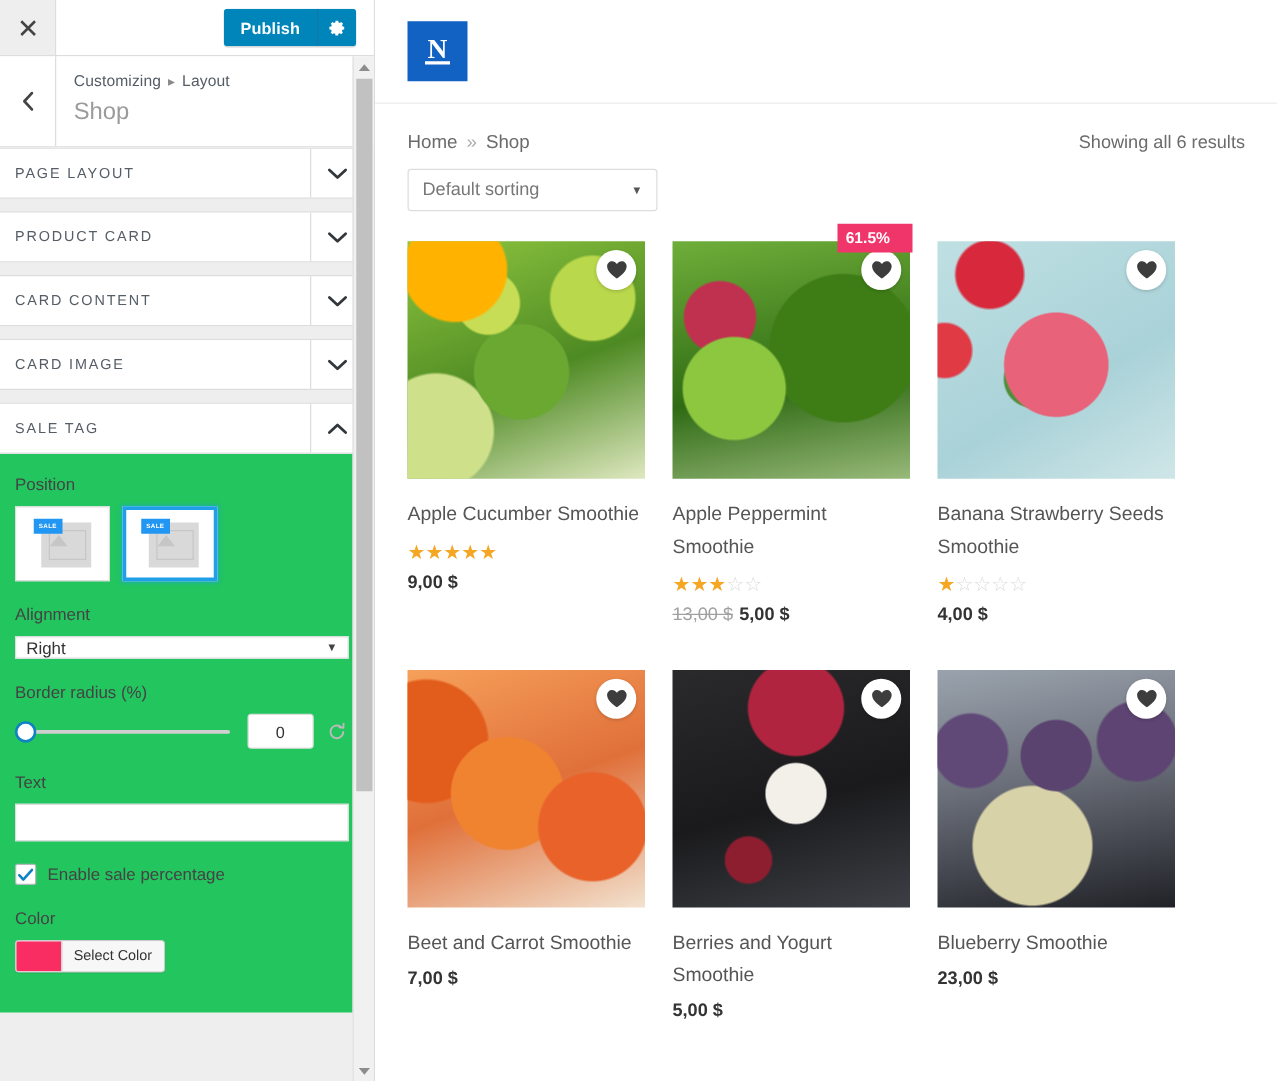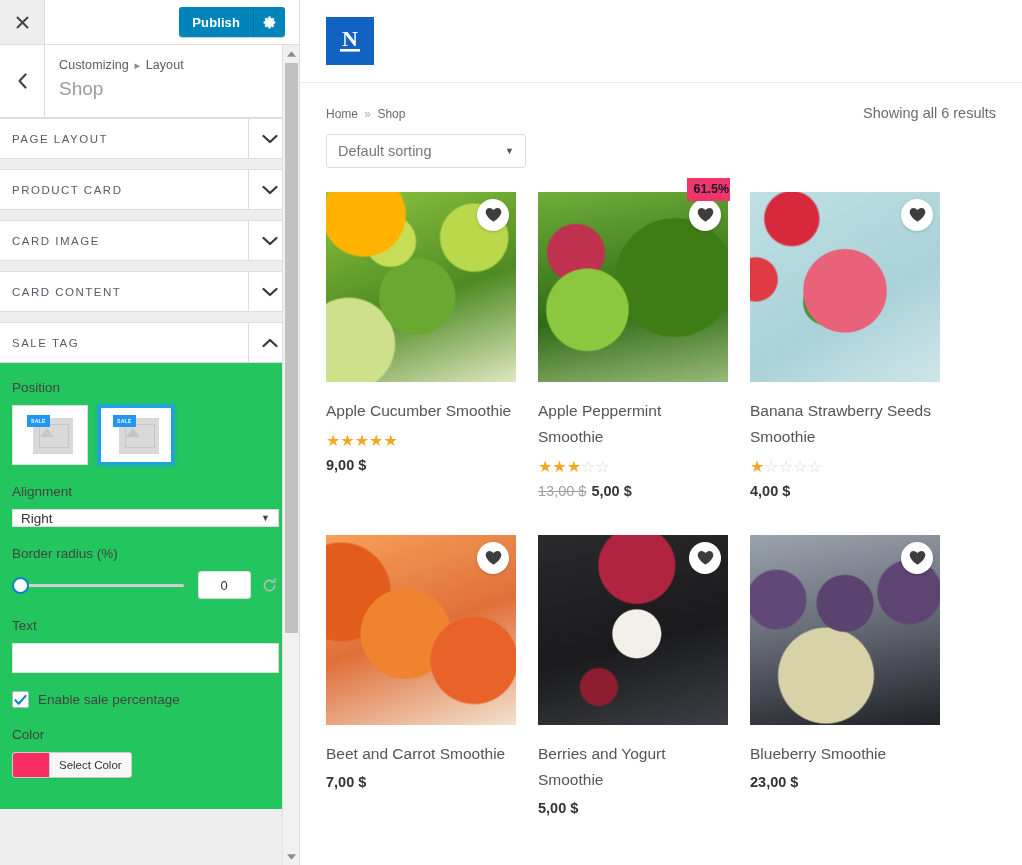--- a/index.html
+++ b/index.html
@@ -286,21 +286,21 @@
   }
   .pv-logo {
     width: 48px; height: 48px;
     background: #1262c4;
     display: flex; align-items: center; justify-content: center;
   }
   .pv-main { padding: 22px 26px 0 26px; }
   .pv-toprow {
     display: flex; align-items: baseline; justify-content: space-between;
   }
-  .pv-breadcrumb { font-size: 12px; color: #6b6b6b; }
+  .pv-breadcrumb { font-size: 15px; color: #6b6b6b; }
   .pv-breadcrumb .crumb { color: #6b6b6b; }
   .pv-breadcrumb .sep { color: #b0b0b0; padding: 0 3px; }
   .pv-results { font-size: 14.5px; color: #6b6b6b; }
   .pv-sort {
     margin-top: 13px;
     width: 200px; height: 34px;
     border: 1px solid #ddd; border-radius: 3px;
     background: #fff;
     display: flex; align-items: center;
     padding: 0 11px;
@@ -334,23 +334,23 @@
   .pv-wish {
     position: absolute; right: 7px; top: 7px;
     width: 32px; height: 32px; border-radius: 50%;
     background: #fff;
     display: flex; align-items: center; justify-content: center;
     box-shadow: 0 1px 3px rgba(0,0,0,.18);
     cursor: pointer; z-index: 3;
   }
   .pv-sale {
     position: absolute; right: -2px; top: -14px;
-    background: #f0356b; color: #0f172a;
+    background: #f0356b; color: #ffffff;
     font-size: 12.5px; font-weight: bold;
-    padding: 4px 1px 5px 7px;
+    padding: 4px 18px 5px 7px;
     line-height: 14px;
     z-index: 4;
   }
   .pv-title {
     margin-top: 16px;
     font-size: 15.5px; color: #555;
     line-height: 26px;
     font-weight: 400;
     cursor: pointer;
   }
@@ -481,30 +481,30 @@
       <div class="cz-section">
         <span class="cz-section-title">Product Card</span>
         <span class="cz-section-chev">
           <svg width="16" height="10" viewBox="0 0 16 10">
               <path d="M1.5 2 L8 8 L14.5 2" stroke="#32373c" stroke-width="2.2" fill="none" stroke-linecap="round" stroke-linejoin="round"></path>
             </svg>
         </span>
       </div>
 
       <div class="cz-section">
-        <span class="cz-section-title">Card Image</span>
+        <span class="cz-section-title">Card Content</span>
         <span class="cz-section-chev">
           <svg width="16" height="10" viewBox="0 0 16 10">
               <path d="M1.5 2 L8 8 L14.5 2" stroke="#32373c" stroke-width="2.2" fill="none" stroke-linecap="round" stroke-linejoin="round"></path>
             </svg>
         </span>
       </div>
 
       <div class="cz-section">
-        <span class="cz-section-title">Card Content</span>
+        <span class="cz-section-title">Card Image</span>
         <span class="cz-section-chev">
           <svg width="16" height="10" viewBox="0 0 16 10">
               <path d="M1.5 2 L8 8 L14.5 2" stroke="#32373c" stroke-width="2.2" fill="none" stroke-linecap="round" stroke-linejoin="round"></path>
             </svg>
         </span>
       </div>
 
       <div class="cz-section open">
         <span class="cz-section-title">Sale Tag</span>
         <span class="cz-section-chev">

